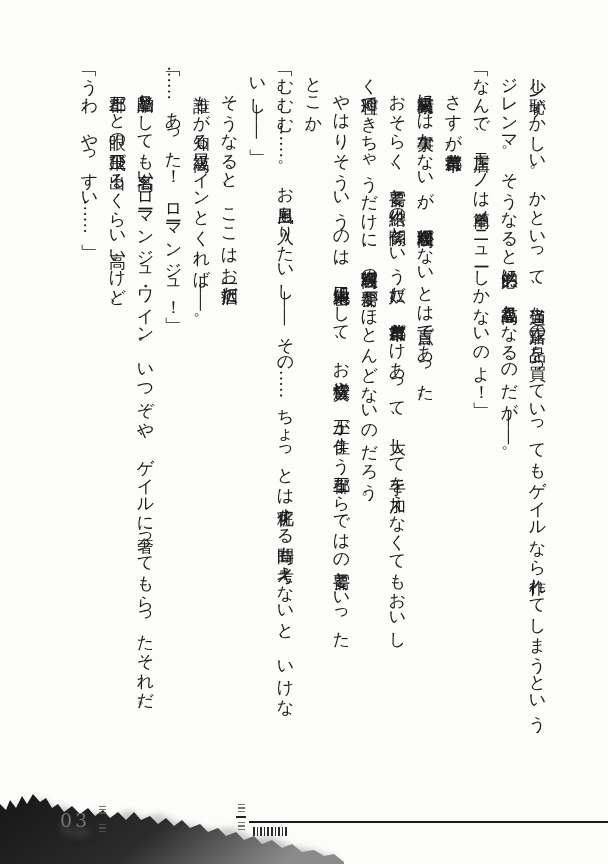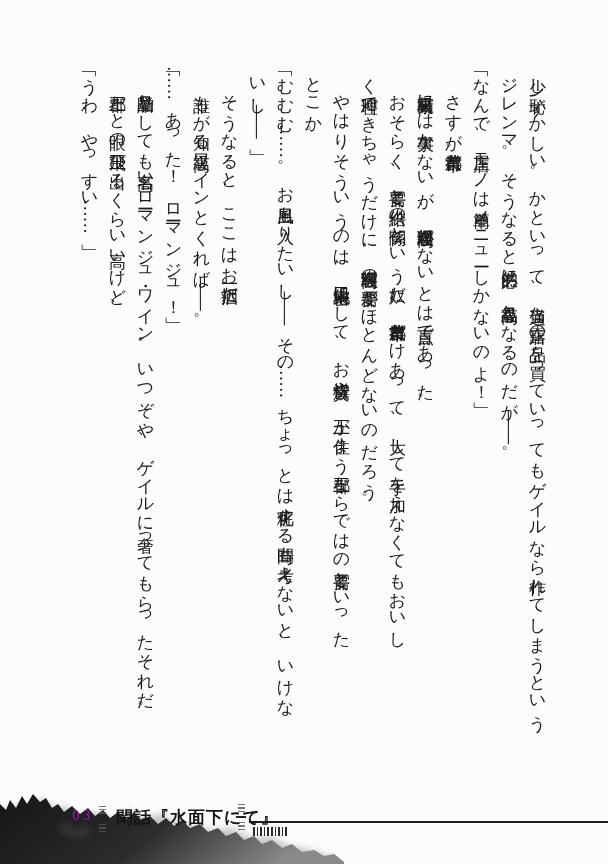--- a/index.html
+++ b/index.html
@@ -22,23 +22,23 @@
     font-size:17px;
     line-height:28px;      
     height:100%;
     letter-spacing:0;
     white-space:pre-wrap;
   }
   .vline.indent { text-indent:17px; }
 
   
   .footer-pagenum {
-    position:absolute; left:72px; top:809px;
-    font-size:12px; letter-spacing:3px;
-    color:#a21caf;
+    position:absolute; left:60px; top:809px;
+    font-size:19px; letter-spacing:3px;
+    color:#737373;
   }
   .footer-title {
     position:absolute; left:116px; top:806px;
     font-size:17px; font-weight:bold;
     letter-spacing:1px;
     color:#141414;
   }
   .ornament {
     position:absolute; width:10px; height:26px;
     display:flex; flex-direction:column; justify-content:space-between; align-items:center;
@@ -112,21 +112,20 @@
   </svg>
 
   <div class="footer-pagenum">03</div>
 
   <div class="ornament ornament-1">
     <div class="dots"></div>
       <div class="bar"></div>
       <div class="dots"></div>
   </div>
 
-  <div class="footer-title">閑話『水面下にて』</div>
 
   <div class="ornament ornament-2">
     <div class="dots"></div>
       <div class="bar"></div>
       <div class="dots"></div>
   </div>
 
   <div class="footer-rule"></div>
   <div class="footer-hatches"></div>
 

